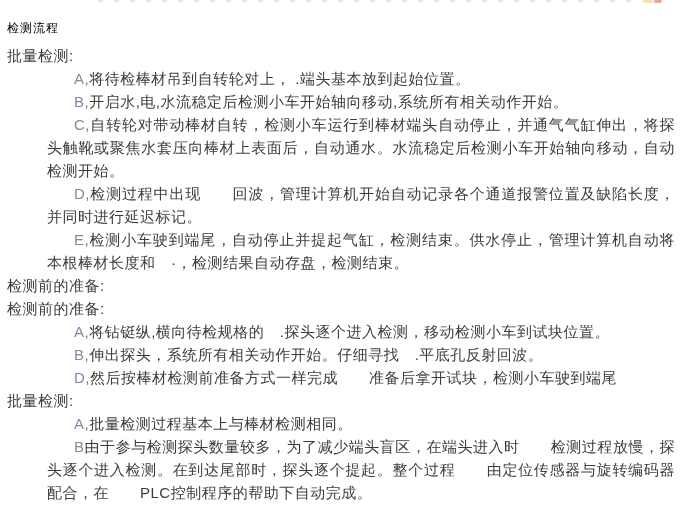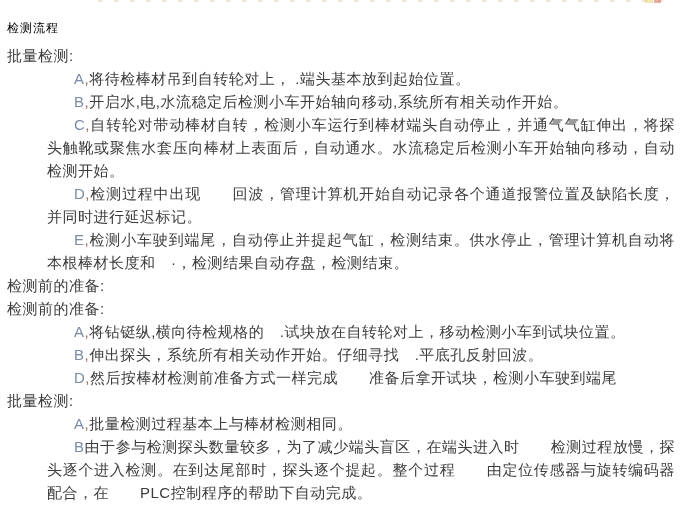--- a/index.html
+++ b/index.html
@@ -70,21 +70,21 @@
   <p class="para item"><span class="ltr">C</span><span class="sep">,</span><span class="txt">自转轮对带动棒材自转，检测小车运行到棒材端头自动停止，并通气气缸伸出，将探头触靴或聚焦水套压向棒材上表面后，自动通水。水流稳定后检测小车开始轴向移动，自动检测开始。</span></p>
 
   <p class="para item"><span class="ltr">D</span><span class="sep">,</span><span class="txt">检测过程中出现　　回波，管理计算机开始自动记录各个通道报警位置及缺陷长度，并同时进行延迟标记。</span></p>
 
   <p class="para item"><span class="ltr">E</span><span class="sep">,</span><span class="txt">检测小车驶到端尾，自动停止并提起气缸，检测结束。供水停止，管理计算机自动将本根棒材长度和　·，检测结果自动存盘，检测结束。</span></p>
 
   <p class="para label">检测前的准备:</p>
 
   <p class="para label">检测前的准备:</p>
 
-  <p class="para item"><span class="ltr">A</span><span class="sep">,</span><span class="txt">将钻铤纵,横向待检规格的　.试块放在自转轮对上，移动检测小车到试块位置。</span></p>
+  <p class="para item"><span class="ltr">A</span><span class="sep">,</span><span class="txt">将钻铤纵,横向待检规格的　.探头逐个进入检测，移动检测小车到试块位置。</span></p>
 
   <p class="para item"><span class="ltr">B</span><span class="sep">,</span><span class="txt">伸出探头，系统所有相关动作开始。仔细寻找　.平底孔反射回波。</span></p>
 
 
   <p class="para item"><span class="ltr">D</span><span class="sep">,</span><span class="txt">然后按棒材检测前准备方式一样完成　　准备后拿开试块，检测小车驶到端尾</span></p>
 
   <p class="para label">批量检测:</p>
 
   <p class="para item"><span class="ltr">A</span><span class="sep">,</span><span class="txt">批量检测过程基本上与棒材检测相同。</span></p>
 

